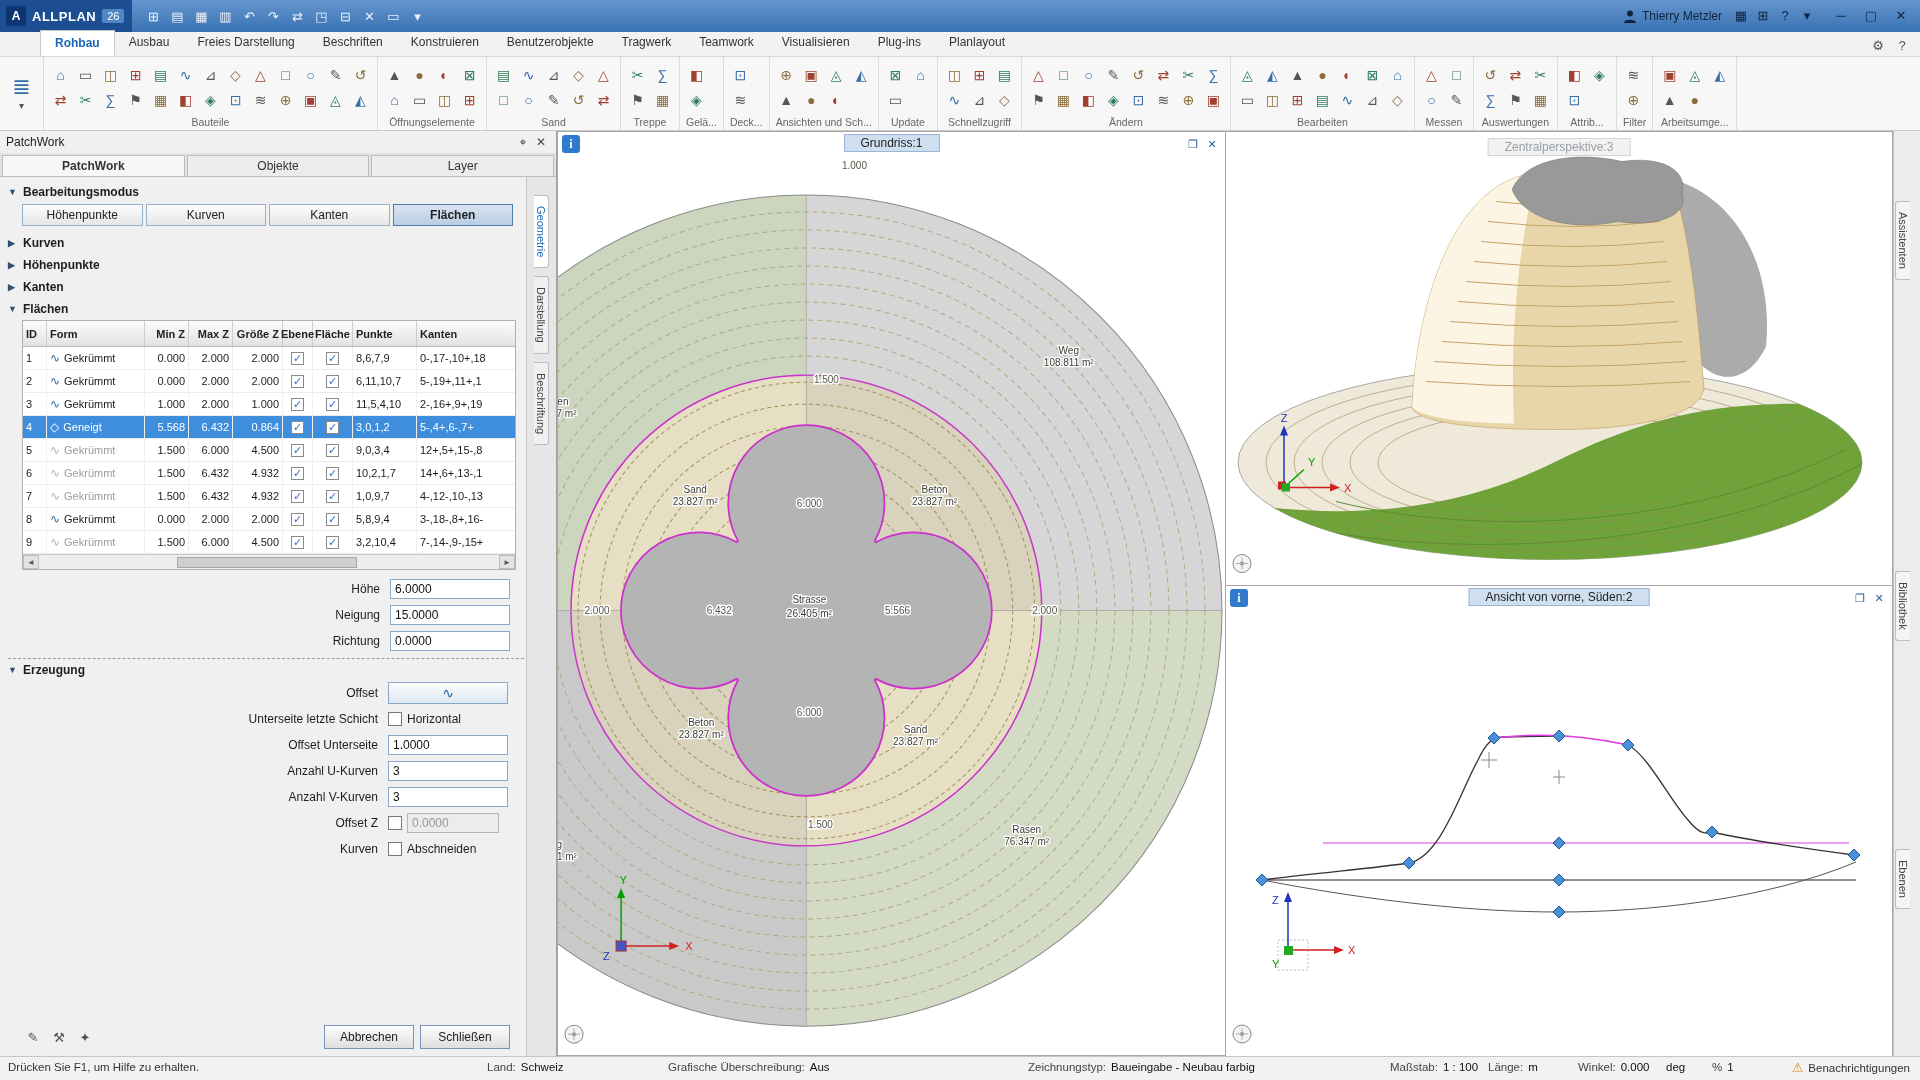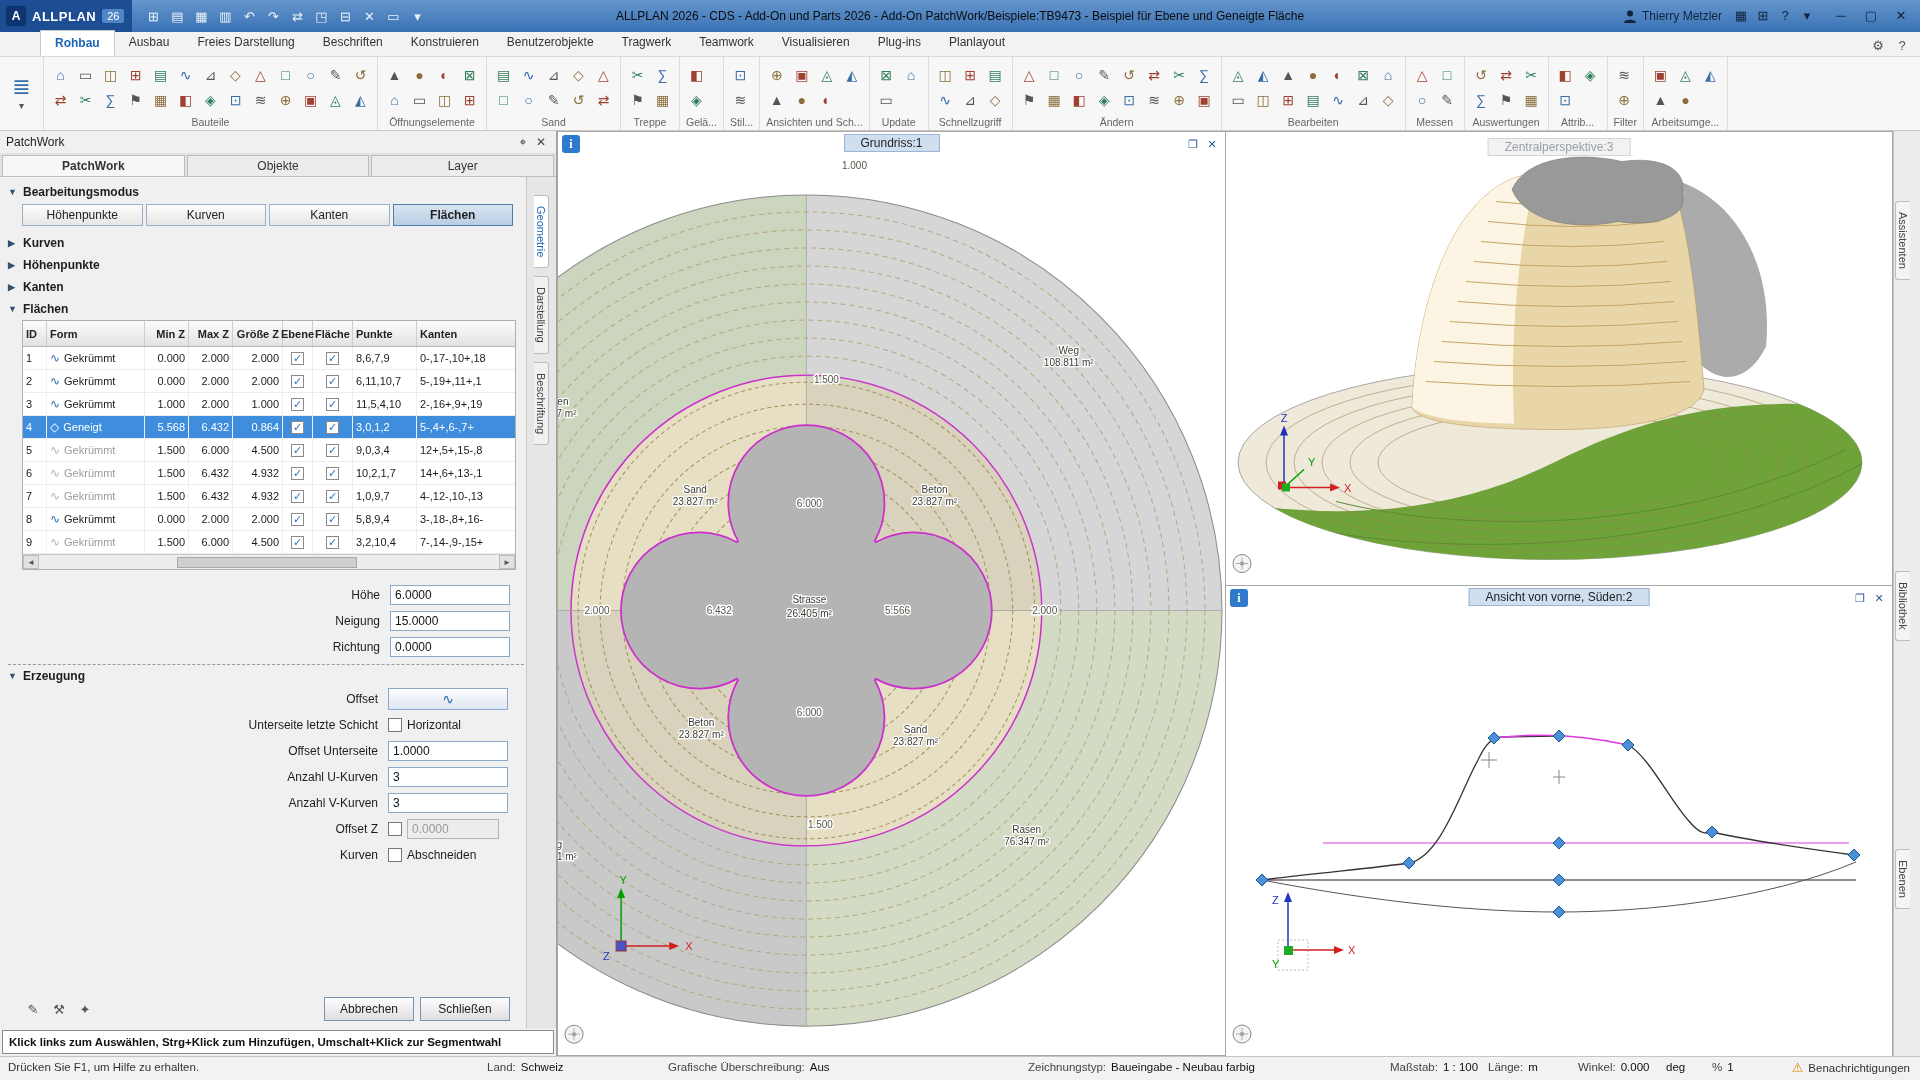--- a/index.html
+++ b/index.html
@@ -169,21 +169,20 @@
       <span class="qicon">▥</span>
       <span class="qicon">↶</span>
       <span class="qicon">↷</span>
       <span class="qicon">⇄</span>
       <span class="qicon">◳</span>
       <span class="qicon">⊟</span>
       <span class="qicon">✕</span>
       <span class="qicon">▭</span>
       <span class="qicon">▾</span>
     </div>
-  <div class="tb-title">ALLPLAN 2026 - CDS - Add-On und Parts 2026 - Add-On PatchWork/Beispiele:TB9473 - Beispiel für Ebene und Geneigte Fläche</div>
   <div class="tb-right">
     <div class="tb-user">
       <svg class="person-svg" viewBox="0 0 14 14">
           <circle cx="7" cy="4.5" r="3" fill="#10233f"></circle>
           <path d="M1 14 C1 9.5 13 9.5 13 14 Z" fill="#10233f"></path>
         </svg>
       <span>Thierry Metzler</span>
     </div>
     <div class="tb-right-icons" style="display:flex;">
         <span class="tb-ico">▦</span>
@@ -322,21 +321,21 @@
       </div>
       <div class="rgroup">
         <div class="rrows">
           <div class="rrow">
             <span class="ricon" style="color: rgb(58, 110, 168);">⊡</span>
           </div>
           <div class="rrow">
             <span class="ricon" style="color: rgb(85, 85, 85);">≋</span>
           </div>
         </div>
-        <div class="rlabel">Stil...</div>
+        <div class="rlabel">Deck...</div>
       </div>
       <div class="rgroup">
         <div class="rrows">
           <div class="rrow">
             <span class="ricon" style="color: rgb(138, 109, 59);">⊕</span>
             <span class="ricon" style="color: rgb(160, 64, 48);">▣</span>
             <span class="ricon" style="color: rgb(46, 125, 91);">◬</span>
             <span class="ricon" style="color: rgb(58, 110, 168);">◭</span>
           </div>
           <div class="rrow">
@@ -711,21 +710,21 @@
           </div>
         <div class="tscroll">
           <div class="sarrow">◄</div>
           <div class="strack">
               <div class="sthumb"></div>
             </div>
           <div class="sarrow">►</div>
         </div>
       </div>
 
-      <div style="margin-top:12px;">
+      <div style="margin-top:6px;">
           <div class="prow">
             <div class="plabel">Höhe</div>
             <div class="pinput">6.0000</div>
           </div>
           <div class="prow">
             <div class="plabel">Neigung</div>
             <div class="pinput">15.0000</div>
           </div>
           <div class="prow">
             <div class="plabel">Richtung</div>
@@ -798,23 +797,20 @@
             <div class="btn">Abbrechen</div>
             <div class="btn">Schließen</div>
           </span>
       </div>
     </div>
     <div class="vtabs">
         <div class="vtab active">Geometrie</div>
         <div class="vtab">Darstellung</div>
         <div class="vtab">Beschriftung</div>
       </div>
-  </div>
-  <div class="hintbar">
-    <span>Klick links zum Auswählen, Strg+Klick zum Hinzufügen, Umschalt+Klick zur Segmentwahl</span>
   </div>
 </div>
 
 <div class="viewarea">
 
   <div class="vp-plan">
     <div class="vp-titlebar">
       <div class="vp-info">i</div>
       <div class="vp-pill">Grundriss:1</div>
       <div class="vp-winbtns">

